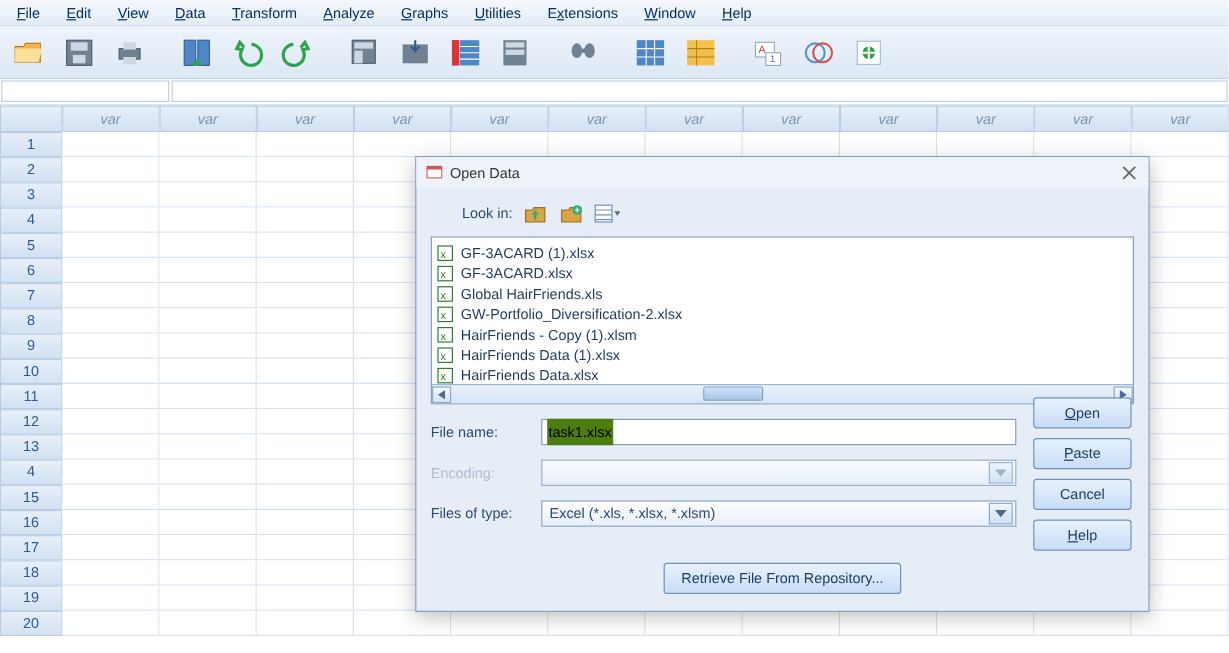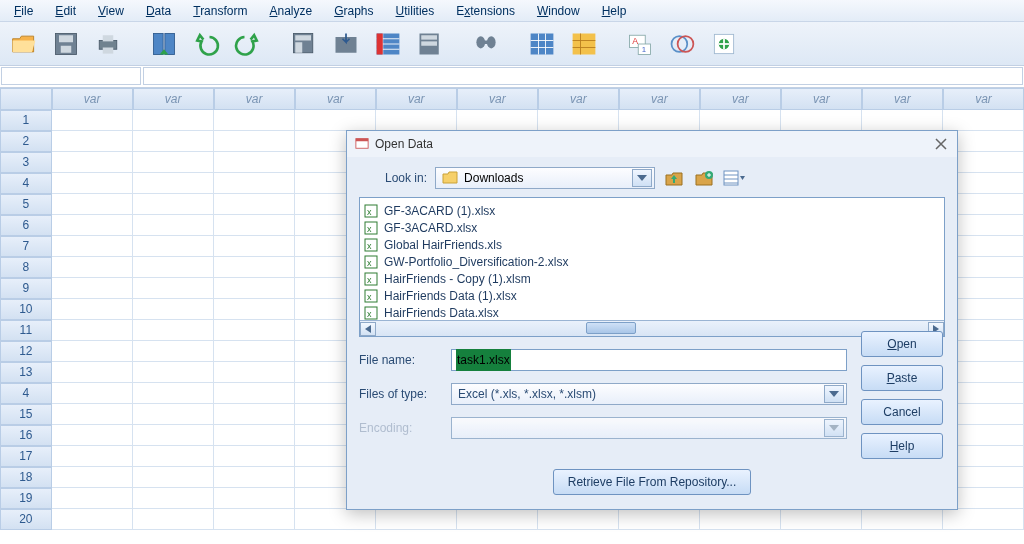--- a/index.html
+++ b/index.html
@@ -153,21 +153,21 @@
   .scroll-arrow{width:16px;height:14px;background:linear-gradient(#f3f8ff,#d3e2f4);border:1px solid #8fa9c8;display:flex;align-items:center;justify-content:center;}
   .scroll-track{flex:1;position:relative;height:14px;}
   .scroll-thumb{position:absolute;left:210px;width:50px;top:0;height:12px;background:linear-gradient(#cfe1f7,#a9c6e8);border:1px solid #7da0c8;border-radius:2px;}
   .formrow{display:flex;align-items:center;margin-top:12px;gap:20px;}
   .formrow .lbl{width:72px;}
   .txtinput{
     flex:0 0 396px;height:22px;
     border:1px solid #7da0c8;background:#fff;
     padding:0 4px;display:flex;align-items:center;
   }
-  .txtinput .sel{background:#15803d;color:#000;padding:4px 1px;}
+  .txtinput .sel{background:#4d7c0f;color:#000;padding:4px 1px;}
   .formcombo{
     flex:0 0 396px;height:22px;
     border:1px solid #8fa9c8;
     background:linear-gradient(#fdfdff,#e8effa);
     display:flex;align-items:center;justify-content:space-between;
     padding:0 2px 0 6px;color:#2a4b74;
   }
   .formcombo.disabled{opacity:.85;color:#9aa9bb;}
   .btncol{
     position:absolute;right:14px;top:200px;
@@ -671,33 +671,20 @@
     </div>
     <div class="dlg-close">
       <svg width="12" height="12" viewBox="0 0 12 12">
           <path d="M1 1l10 10M11 1L1 11" stroke="#666" stroke-width="1.5"></path>
         </svg>
     </div>
   </div>
   <div class="dlg-body">
     <div class="lookinrow">
       <span class="lbl"><span>Look </span><span class="accel">i</span>n:</span>
-      <div class="lookin-combo">
-        <span class="folder">
-          <svg width="16" height="14" viewBox="0 0 16 14">
-              <path fill="#f6d06a" stroke="#caa238" d="M1 3h5l1-2h8v11H1z"></path>
-            </svg>
-          <span>Downloads</span>
-        </span>
-        <span class="combo-btn">
-            <svg width="10" height="6" viewBox="0 0 10 6">
-              <path d="M0 0l5 6 5-6z" fill="#4b6a8f"></path>
-            </svg>
-          </span>
-      </div>
       <div class="iconbtn">
           <svg width="18" height="16" viewBox="0 0 18 16">
             <path fill="#d9a44a" stroke="#9b7120" d="M1 5h6l1-2h9v12H1z"></path>
             <path d="M9 5l-3 4h2v4h2V9h2z" fill="#3a7"></path>
           </svg>
         </div>
       <div class="iconbtn">
           <svg width="18" height="16" viewBox="0 0 18 16">
             <path fill="#d9a44a" stroke="#9b7120" d="M1 5h6l1-2h9v12H1z"></path>
             <circle cx="14" cy="5" r="4" fill="#3a7"></circle>
@@ -786,37 +773,37 @@
       </div>
     </div>
 
     <div class="formrow">
       <span class="lbl">File <span class="accel">n</span>ame:</span>
       <div class="txtinput">
         <span class="sel">task1.xlsx</span>
       </div>
     </div>
     <div class="formrow">
+      <span class="lbl disabled">Encoding:</span>
+      <div class="formcombo disabled">
+        <span></span>
+        <span class="combo-btn">
+            <svg width="10" height="6" viewBox="0 0 10 6">
+              <path d="M0 0l5 6 5-6z" fill="#9ab"></path>
+            </svg>
+          </span>
+      </div>
+    </div>
+    <div class="formrow">
       <span class="lbl">Files of <span class="accel">t</span>ype:</span>
       <div class="formcombo">
         <span>Excel (*.xls, *.xlsx, *.xlsm)</span>
         <span class="combo-btn">
             <svg width="10" height="6" viewBox="0 0 10 6">
               <path d="M0 0l5 6 5-6z" fill="#4b6a8f"></path>
-            </svg>
-          </span>
-      </div>
-    </div>
-    <div class="formrow">
-      <span class="lbl disabled">Encoding:</span>
-      <div class="formcombo disabled">
-        <span></span>
-        <span class="combo-btn">
-            <svg width="10" height="6" viewBox="0 0 10 6">
-              <path d="M0 0l5 6 5-6z" fill="#9ab"></path>
             </svg>
           </span>
       </div>
     </div>
 
     <div class="repo-row">
       <div class="repobtn"><span class="accel">R</span>etrieve File From Repository...</div>
     </div>
   </div>
 

